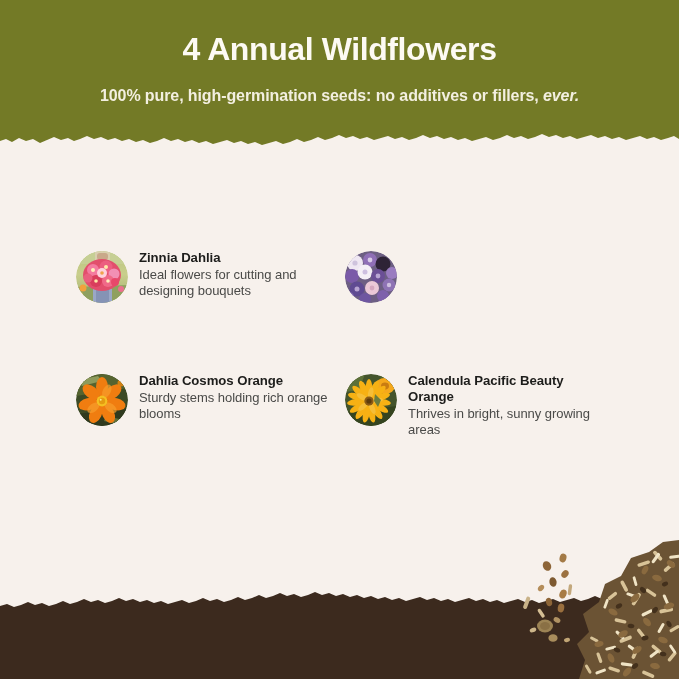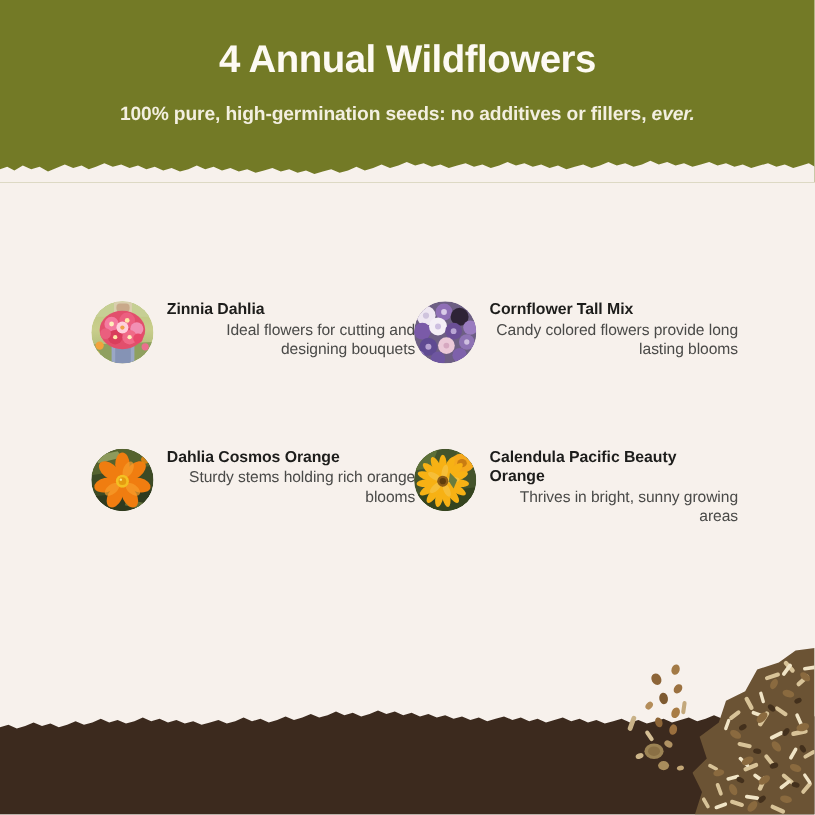--- a/index.html
+++ b/index.html
@@ -110,21 +110,20 @@
     max-width: 205px;
   }
   .feature-desc {
     color: #4a4a48;
     font-size: 13px;
     font-weight: normal;
     line-height: 16px;
     letter-spacing: -0.05px;
     margin: 0;
     max-width: 208px;
-    text-align: right;
   }
 
   
   .soil-band {
     position: absolute;
     left: 0;
     top: 588px;
     width: 679px;
     height: 91px;
     overflow: visible;
@@ -237,24 +236,20 @@
             <circle cx="25" cy="9" r="2.4" fill="#d9cbe8"></circle>
             <circle cx="20" cy="21" r="2.5" fill="#cdbfe0"></circle>
             <circle cx="33" cy="25" r="2.4" fill="#b9a6d4"></circle>
             <circle cx="12" cy="38" r="2.5" fill="#b7a3d2"></circle>
             <circle cx="27" cy="37" r="2.4" fill="#d6a8c0"></circle>
             <circle cx="44" cy="34" r="2.2" fill="#cfc0e0"></circle>
             <path d="M0 46 L12 50 L0 52 Z" fill="#5f6a3c"></path>
             <path d="M46 48 L52 44 L52 52 L44 52 Z" fill="#6b7440"></path>
           </g>
         </svg>
-      </div>
-      <div class="feature-text">
-        <p class="feature-title">Cornflower Tall Mix</p>
-        <p class="feature-desc">Candy colored flowers provide long lasting blooms</p>
       </div>
     </div>
 
     <div class="feature col-left row-bottom">
       <div class="thumb">
         <svg viewBox="0 0 52 52">
           <defs>
             <clipPath id="c3">
                 <circle cx="26" cy="26" r="26"></circle>
               </clipPath>

